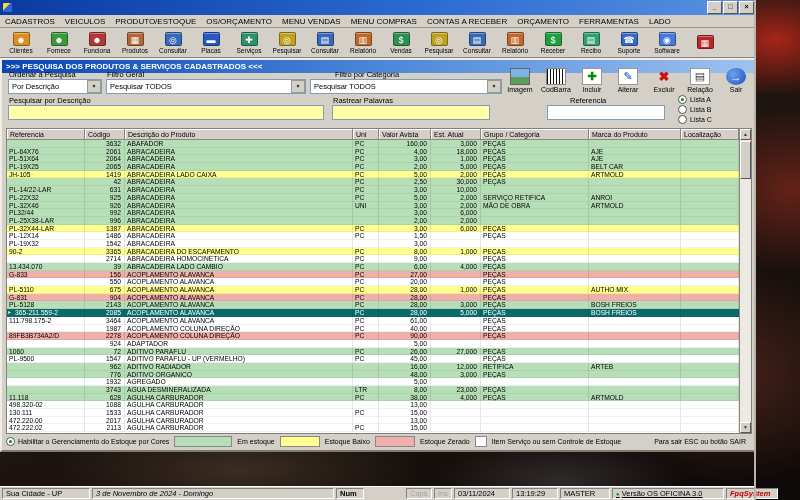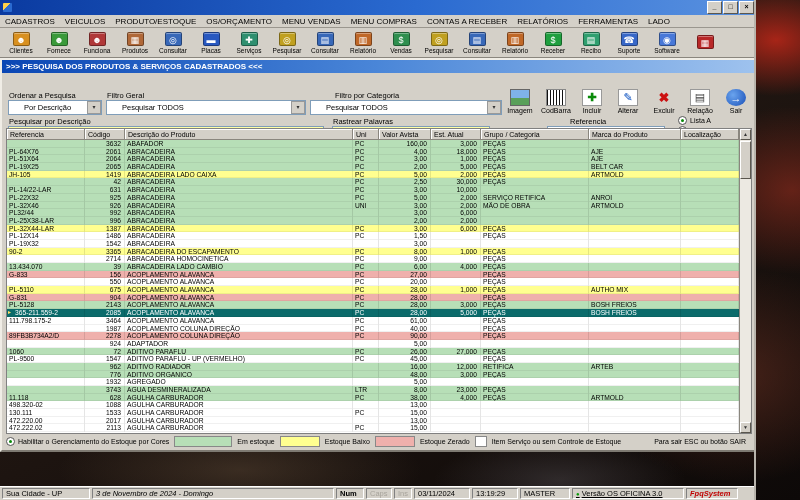--- a/index.html
+++ b/index.html
@@ -40,26 +40,26 @@
   .tbtn{width:38px;display:flex;flex-direction:column;align-items:center;justify-content:center;font-size:6.5px;color:#000;}
   .ticon{width:17px;height:14px;border-radius:2px;color:#fff;font-size:9px;line-height:14px;text-align:center;
     border:1px solid rgba(0,0,0,.35);box-shadow:inset 0 1px 0 rgba(255,255,255,.35);box-sizing:border-box;}
   .tlabel{margin-top:1px;white-space:nowrap;}
 
   
   .panel{position:absolute;left:0;top:58px;width:756px;height:394px;box-sizing:border-box;background:#d4d0c8;
     border:2px solid;border-color:#f0ede6 #7e7a72 #7e7a72 #f0ede6;}
   .panel-header{height:13px;background:linear-gradient(90deg,#0a46b4,#4a86d8 50%,#9ec2ee);
     color:#fff;font-size:8px;font-weight:bold;line-height:13px;padding-left:4px;white-space:nowrap;}
-  .filters{position:absolute;left:0;top:28px;width:752px;height:63px;}
+  .filters{position:absolute;left:0;top:7px;width:752px;height:63px;}
   .f-lbl{position:absolute;font-size:7.5px;color:#000;white-space:nowrap;}
   #lblOrder{left:7px;top:3px;} #lblGeral{left:105px;top:3px;} #lblCat{left:309px;top:3px;margin-left:24px;}
   #lblDesc{left:7px;top:29px;} #lblWords{left:331px;top:29px;} #lblRef{left:568px;top:29px;}
   .combo{position:absolute;height:15px;box-sizing:border-box;background:#fff;border:1px solid #7f9db9;
-    font-size:7.5px;display:flex;align-items:center;padding-left:15px;color:#000;}
+    font-size:7.5px;display:flex;align-items:center;padding-left:3px;color:#000;}
   #comboOrder{left:6px;top:12px;width:94px;} #comboGeral{left:104px;top:12px;width:200px;}
   #comboCat{left:308px;top:12px;width:192px;}
   .carrow{margin-left:auto;width:12px;height:11px;background:#d4d0c8;border:1px solid #999;
     font-size:6px;line-height:11px;text-align:center;color:#333;}
   .tinput{position:absolute;height:15px;box-sizing:border-box;border:1px solid #7f9db9;background:#fff;
     font-size:7.5px;line-height:13px;padding-left:3px;color:#000;}
   .yellow{background:#ffffa6;}
   #inpDesc{left:6px;top:38px;width:316px;} #inpWords{left:330px;top:38px;width:158px;}
   #inpRef{left:545px;top:38px;width:118px;}
   .lists{position:absolute;left:676px;top:28px;display:flex;flex-direction:column;gap:1px;font-size:7px;}
@@ -112,21 +112,21 @@
   .sw.green{width:56px;background:#b7dfb7;} .sw.yellow{width:38px;background:#ffff90;}
   .sw.pink{width:38px;background:#efb0ac;} .sw.white{width:10px;background:#fff;}
   .exit-hint{margin-left:auto;padding-right:4px;white-space:nowrap;}
 
   
   .statusbar{position:absolute;left:0;top:486px;width:756px;height:14px;background:#d4d0c8;border-top:1px solid #fff;
     display:flex;align-items:center;gap:2px;padding:0 2px;box-sizing:border-box;font-size:7.5px;color:#000;}
   .scell{height:11px;line-height:10px;padding:0 3px;background:#d4d0c8;border:1px solid;border-color:#808080 #fff #fff #808080;
     white-space:nowrap;overflow:hidden;box-sizing:border-box;flex:0 0 auto;}
   #sCity{width:88px;} #sDateLong{width:242px;font-style:italic;} #sNum{width:28px;font-weight:bold;}
-  #sCaps{width:26px;color:#a8a49c;} #sIns{width:18px;color:#a8a49c;}
+  #sCaps{width:26px;color:#a8a49c;margin-left:40px;} #sIns{width:18px;color:#a8a49c;}
   #sDt{width:56px;} #sTm{width:46px;} #sUser{width:50px;}
   #sVer{width:112px;text-decoration:underline;} #sVer::before{content:"●";color:#0a9a0a;margin-right:2px;font-size:6px;}
   #sBrand{width:52px;color:#c00000;font-weight:bold;font-style:italic;}
 </style>
 </head>
 <body>
 
 <div class="window" data-name="main-window">
 
   <div class="titlebar" data-name="titlebar">
@@ -141,21 +141,21 @@
 
   <div class="menubar" data-name="menubar">
 
   <span class="menu-item" data-name="menu-item">CADASTROS</span>
       <span class="menu-item" data-name="menu-item">VEICULOS</span>
       <span class="menu-item" data-name="menu-item">PRODUTO/ESTOQUE</span>
       <span class="menu-item" data-name="menu-item">OS/ORÇAMENTO</span>
       <span class="menu-item" data-name="menu-item">MENU VENDAS</span>
       <span class="menu-item" data-name="menu-item">MENU COMPRAS</span>
       <span class="menu-item" data-name="menu-item">CONTAS A RECEBER</span>
-      <span class="menu-item" data-name="menu-item">RELATÓRIOS</span>
+      <span class="menu-item" data-name="menu-item">ORÇAMENTO</span>
       <span class="menu-item" data-name="menu-item">FERRAMENTAS</span>
       <span class="menu-item" data-name="menu-item">LADO</span>
     </div>
 
   <div class="toolbar" data-name="toolbar">
 
       <span class="tbtn" data-name="toolbar-button">
         <span class="ticon clients-icon" data-name="clients-icon" style="background: rgb(216, 144, 32);"><span>☻</span></span>
         <span class="tlabel" data-name="toolbar-button-label">Clientes</span>
       </span>

